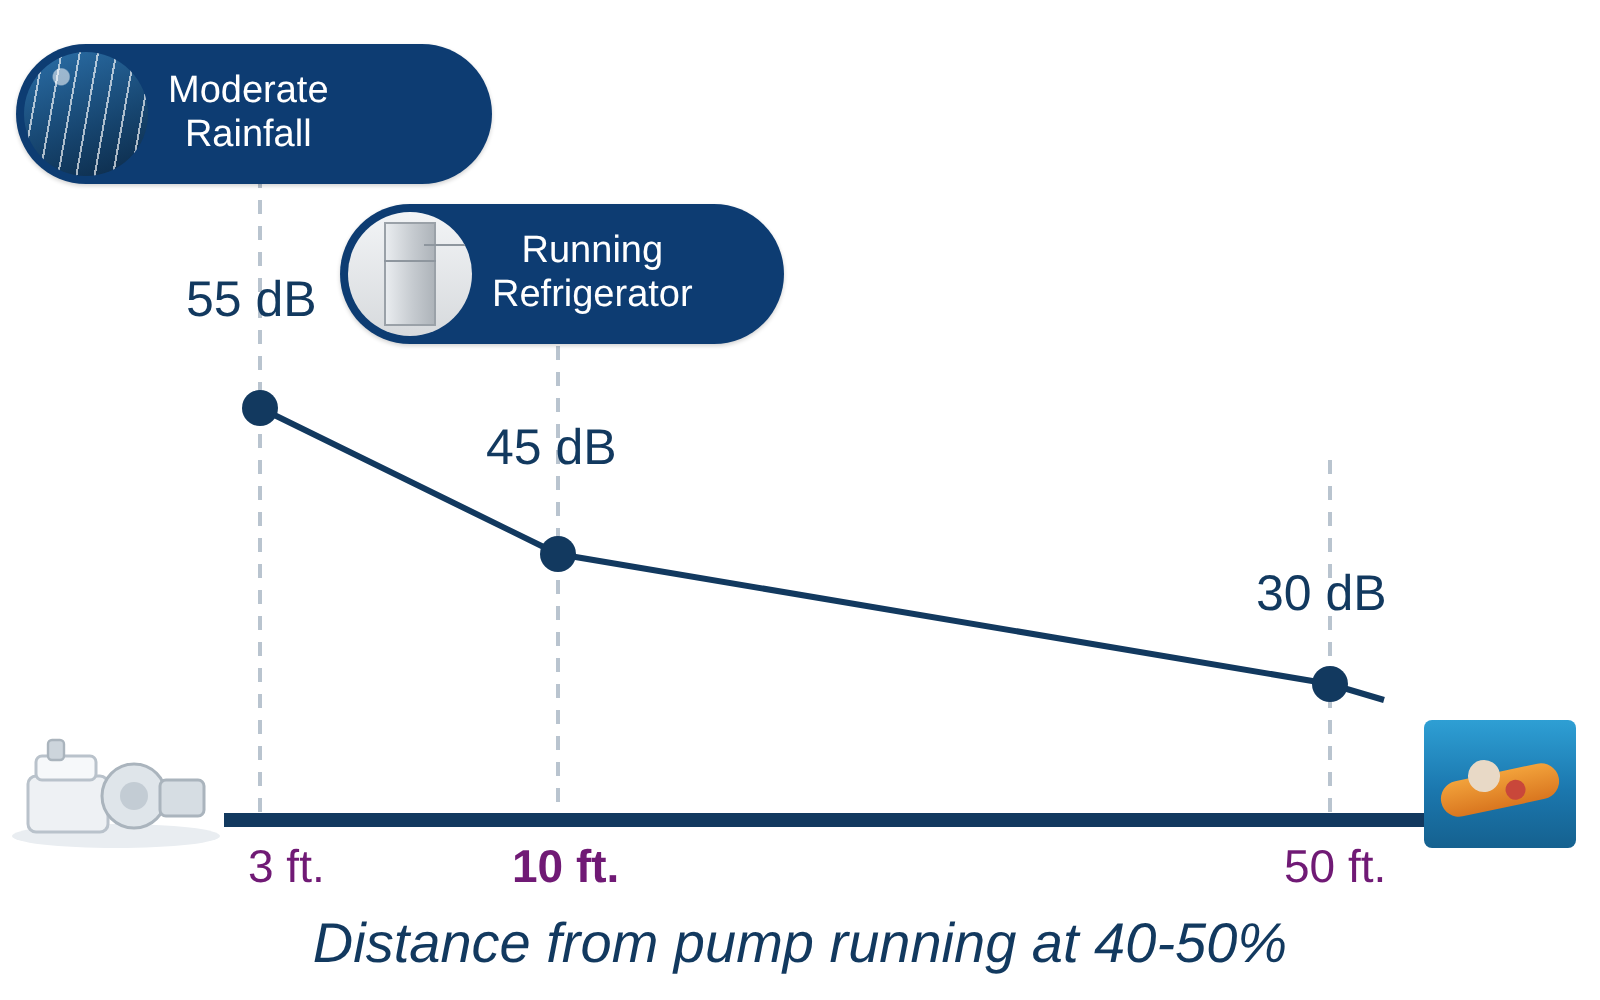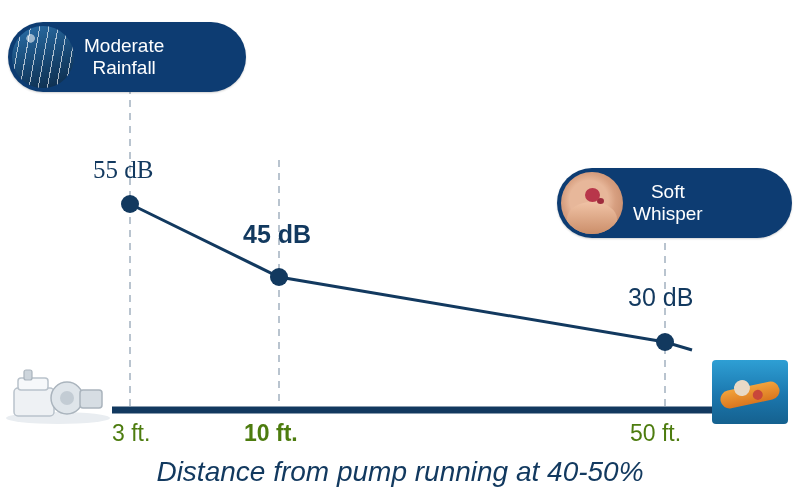--- a/index.html
+++ b/index.html
@@ -105,24 +105,25 @@
 
   .db-label {
     position: absolute;
     color: #12395f;
     font-size: 25px;
     font-weight: 400;
     white-space: nowrap;
   }
   .tick-label {
     position: absolute;
-    color: #4d7c0f;
+    color: #701a75;
     font-size: 23px;
     font-weight: 400;
     white-space: nowrap;
+    margin-left: 12px;
   }
   #axis-caption {
     position: absolute;
     left: 0;
     top: 456px;
     width: 800px;
     text-align: center;
     color: #12395f;
     font-size: 28px;
     font-style: italic;
@@ -186,29 +187,29 @@
 
     <line x1="112" y1="410" x2="712" y2="410" stroke="#12395f" stroke-width="7" stroke-linecap="butt"></line>
   </svg>
 
   <div class="pill" id="pill-rainfall" style="left:8px; top:22px; width:238px;">
     <span class="pill-thumb thumb-rain"></span>
     <span class="pill-label">Moderate
 Rainfall</span>
   </div>
 
-
-  <div class="pill" id="pill-whisper" style="left:557px; top:168px; width:235px;">
-    <span class="pill-thumb thumb-whisper"></span>
-    <span class="pill-label">Soft
-Whisper</span>
+  <div class="pill" id="pill-refrigerator" style="left:170px; top:102px; width:222px;">
+    <span class="pill-thumb thumb-fridge"></span>
+    <span class="pill-label">Running
+Refrigerator</span>
   </div>
 
-  <div class="db-label" style="left:93px; top:156px;font-family:Liberation Serif, serif;">55 dB</div>
-  <div class="db-label" style="left:243px; top:220px;font-weight:bold;">45 dB</div>
+
+  <div class="db-label" style="left:93px; top:136px;">55 dB</div>
+  <div class="db-label" style="left:243px; top:210px;">45 dB</div>
   <div class="db-label" style="left:628px; top:283px;text-align:right;">30 dB</div>
 
   <div class="tick-label" style="left:112px; top:420px;">3 ft.</div>
   <div class="tick-label" style="left:244px; top:420px;font-weight:bold;">10 ft.</div>
   <div class="tick-label" style="left:630px; top:420px;">50 ft.</div>
 
   <div id="axis-caption">Distance from pump running at 40-50%</div>
 
   <svg id="pump-image" viewBox="0 0 108 58">
     <ellipse cx="54" cy="52" rx="52" ry="6" fill="#e9edf1"></ellipse>

